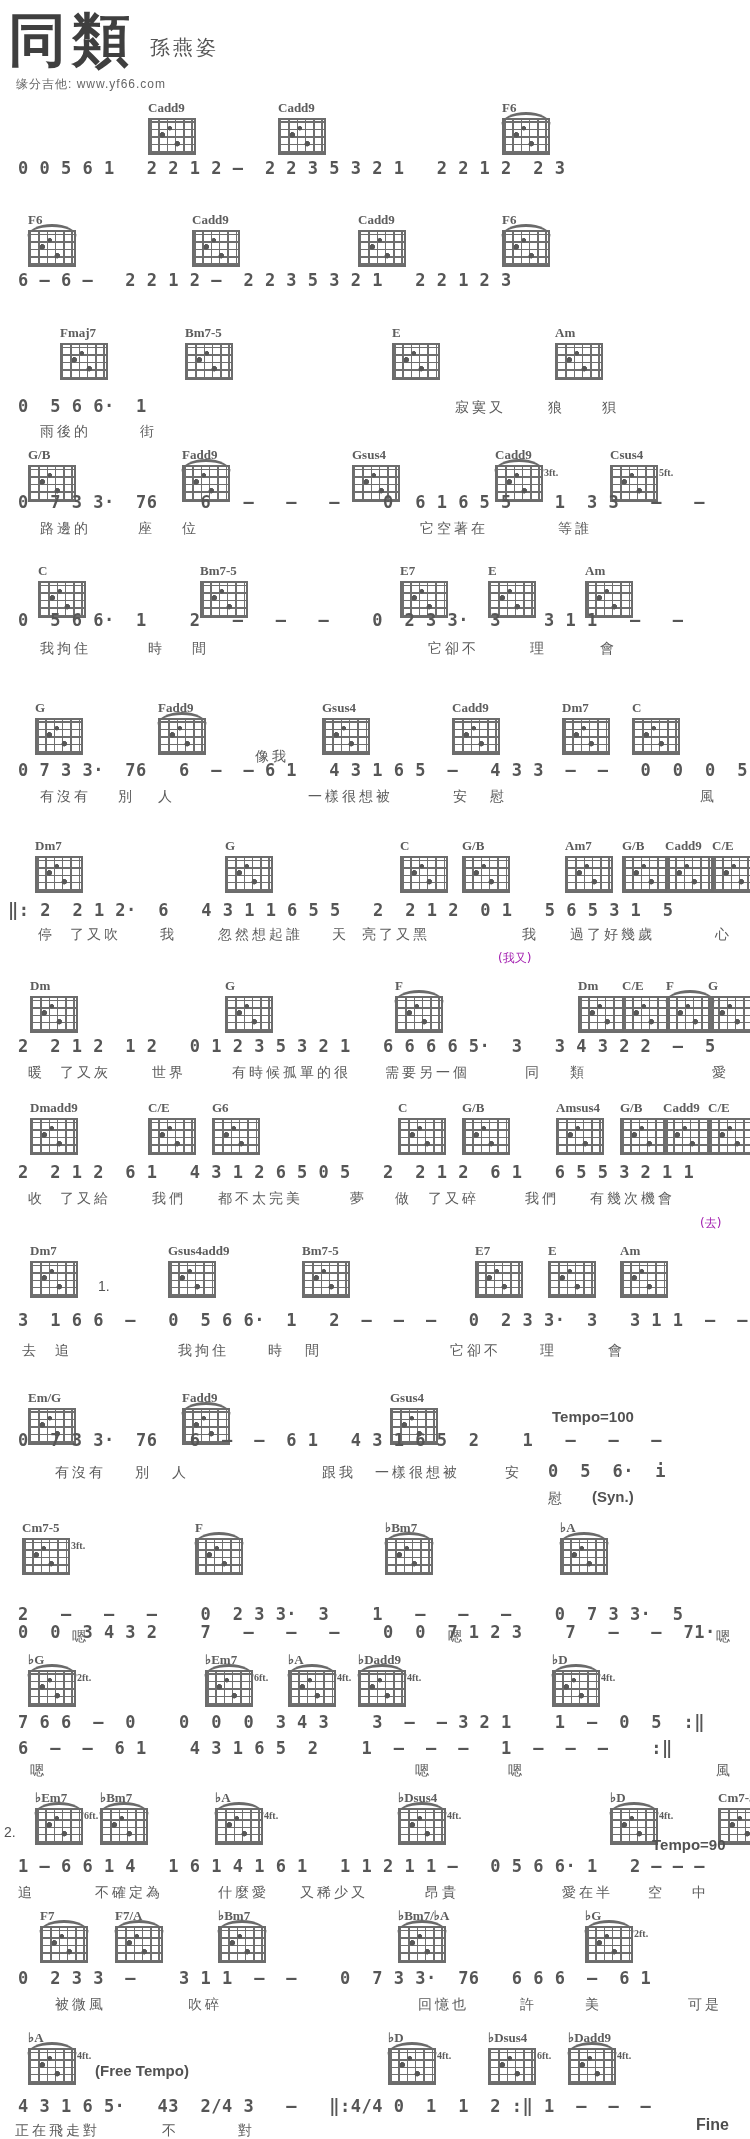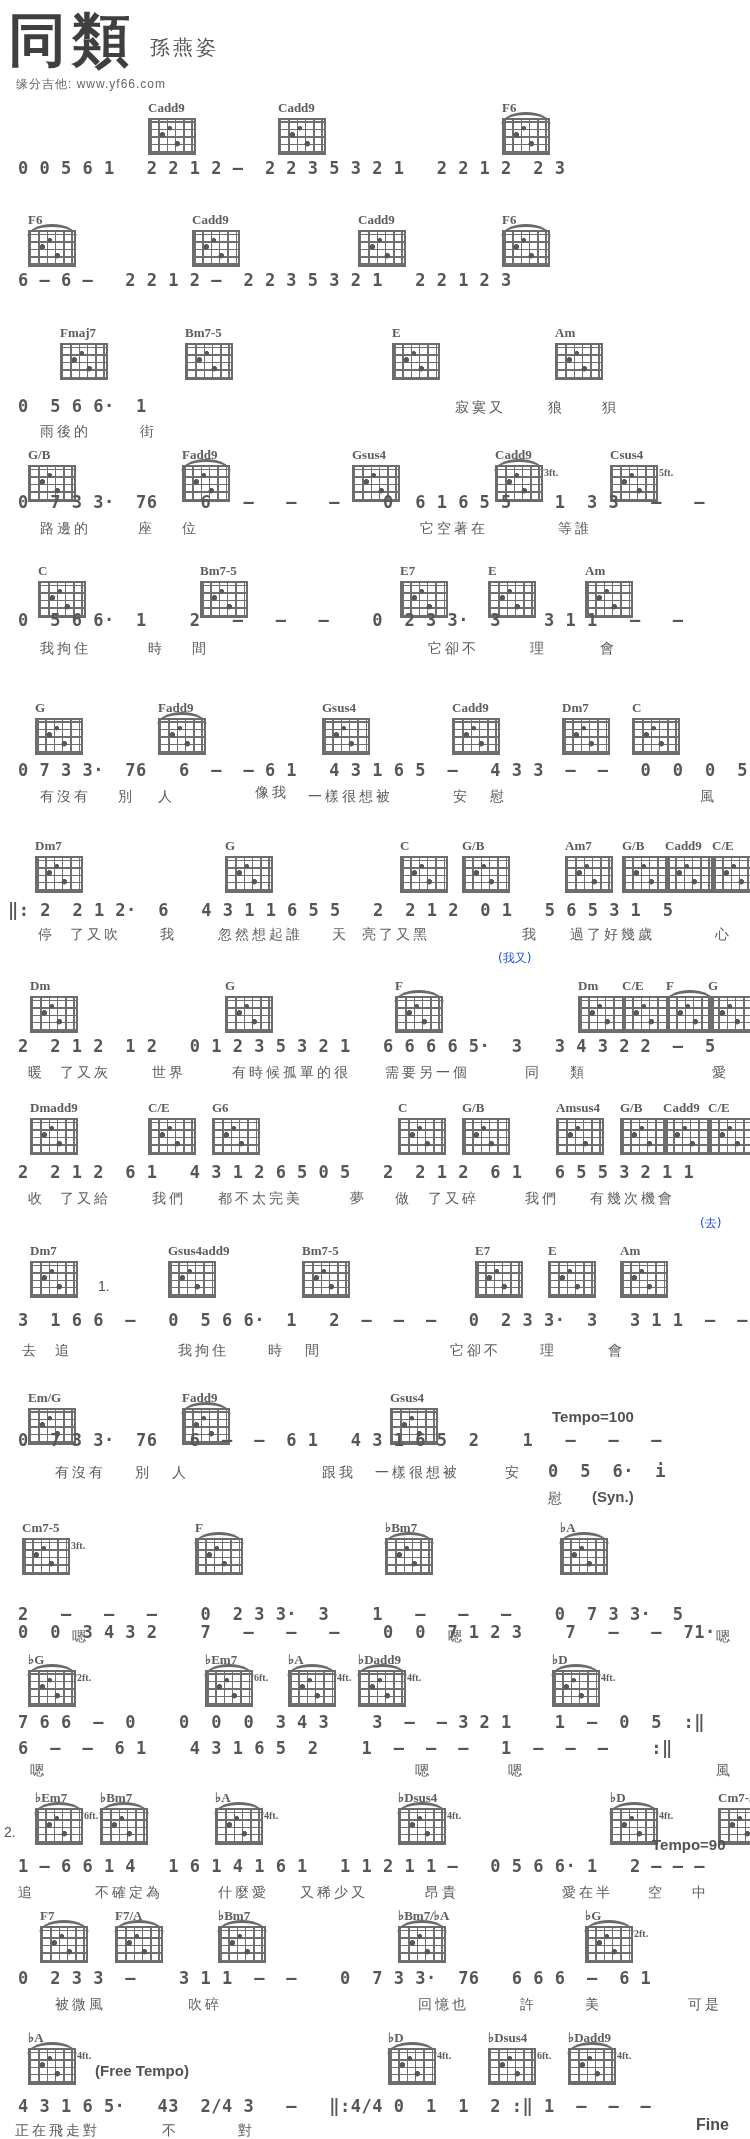--- a/index.html
+++ b/index.html
@@ -21,21 +21,21 @@
       repeating-linear-gradient(90deg,#6f6f6f 0 1.5px,transparent 1.5px 8.3px),
       repeating-linear-gradient(0deg,#6f6f6f 0 1.5px,transparent 1.5px 7.5px);}
   .diagram.barre::before{content:"";position:absolute;left:-3px;right:-3px;top:-8px;height:11px;
       border-top:3px solid #6a6a6a;border-radius:50% 50% 0 0 / 95% 95% 0 0;}
   .fret{position:absolute;left:calc(100% + 3px);top:0;font-size:10px;color:#5d5d5d;
       font-family:"Liberation Serif",serif;font-weight:bold;white-space:nowrap;}
   .melody{position:absolute;font-family:"DejaVu Sans Mono",monospace;font-size:17px;
       color:#565656;white-space:pre;letter-spacing:0.5px;font-weight:bold;}
   .lyric{position:absolute;font-size:14px;color:#5c5c5c;white-space:pre;letter-spacing:3px;
       font-family:"DejaVu Sans",sans-serif;}
-  .paren{position:absolute;font-size:12px;color:#1d4ed8;white-space:pre;
+  .paren{position:absolute;font-size:12px;color:#a21caf;white-space:pre;
       font-family:"DejaVu Sans",sans-serif;}
   .slabel{position:absolute;font-size:14px;color:#525252;white-space:nowrap;}
   .slabel.bold{font-weight:bold;font-size:15px;}
 </style>
 </head>
 <body>
 
 <div id="stage">
   <div class="title">同類</div>
   <div class="artist">孫燕姿</div>
@@ -171,21 +171,21 @@
       <div class="diagram"></div>
     </div>
     <div class="chord" style="left: 632px; top: 700px;">
       <div class="cname">C</div>
       <div class="diagram"></div>
     </div>
     <div class="melody" style="left: 18px; top: 760px;">0 7 3 3·  76   6  —  — 6 1   4 3 1 6 5  —   4 3 3  —  —   0  0  0  5</div>
     <div class="lyric" style="left: 40px; top: 788px;">有沒有</div>
     <div class="lyric" style="left: 118px; top: 788px;">別</div>
     <div class="lyric" style="left: 158px; top: 788px;">人</div>
-    <div class="lyric" style="left: 255px; top: 784px;">像我</div>
+    <div class="lyric" style="left: 255px; top: 748px;">像我</div>
     <div class="lyric" style="left: 308px; top: 788px;">一樣很想被</div>
     <div class="lyric" style="left: 453px; top: 788px;">安</div>
     <div class="lyric" style="left: 490px; top: 788px;">慰</div>
     <div class="lyric" style="left: 700px; top: 788px;">風</div>
     <div class="chord" style="left: 35px; top: 838px;">
       <div class="cname">Dm7</div>
       <div class="diagram"></div>
     </div>
     <div class="chord" style="left: 225px; top: 838px;">
       <div class="cname">G</div>

